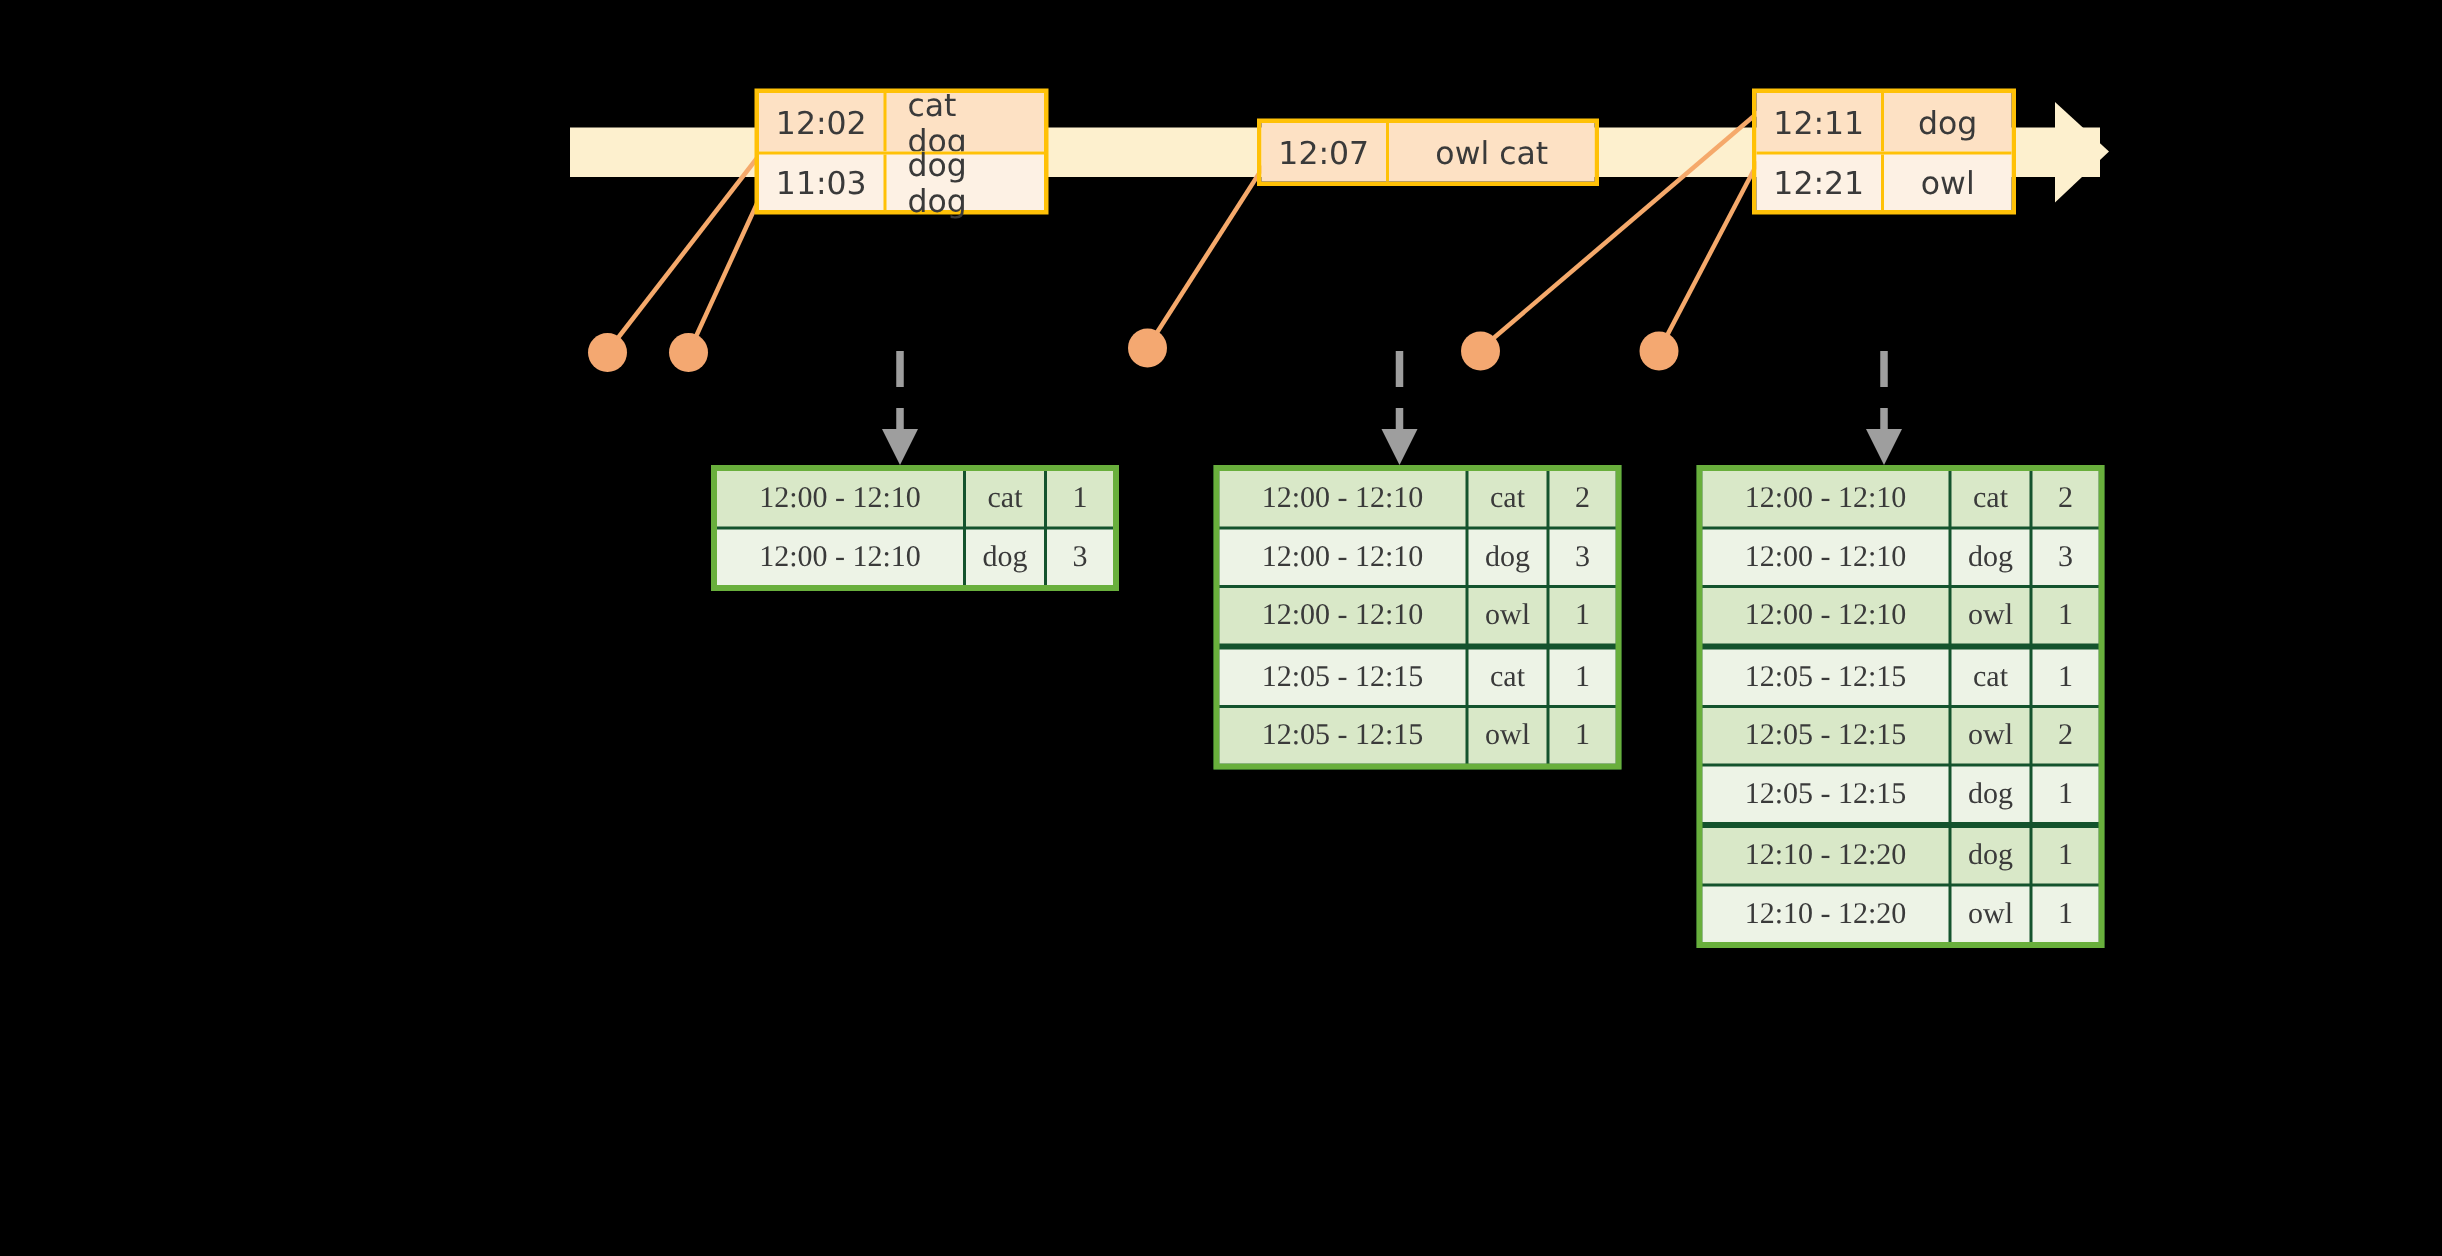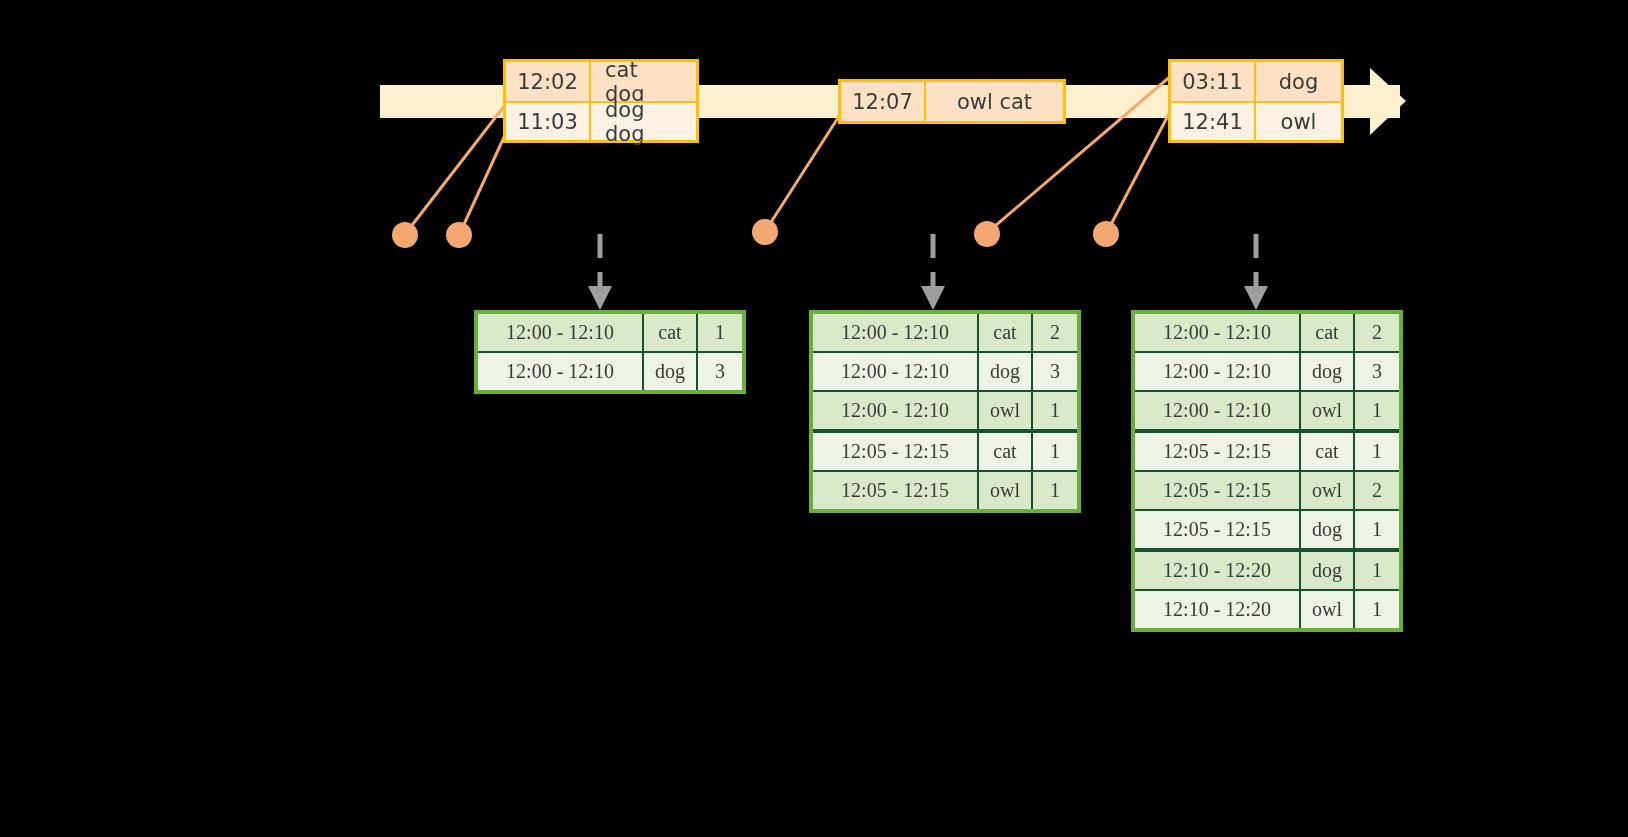--- a/index.html
+++ b/index.html
@@ -155,25 +155,25 @@
 
   <div class="event-box" id="event-box-1" style="left:838px; top:79px; width:228px;">
       <div class="event-row r0">
         <div class="event-time">12:07</div>
         <div class="event-val">owl cat</div>
       </div>
     </div>
 
   <div class="event-box" id="event-box-2" style="left:1168px; top:59px; width:176px;">
       <div class="event-row r0">
-        <div class="event-time">03:11</div>
+        <div class="event-time">12:11</div>
         <div class="event-val">dog</div>
       </div>
       <div class="event-row r1">
-        <div class="event-time">12:41</div>
+        <div class="event-time">12:21</div>
         <div class="event-val">owl</div>
       </div>
     </div>
 
   <div class="result-table" id="result-table-0" style="left:474px; top:310px;">
       <div class="res-row shade">
         <div class="res-cell c-window">12:00 - 12:10</div>
         <div class="res-cell c-key">cat</div>
         <div class="res-cell c-count">1</div>
       </div>

